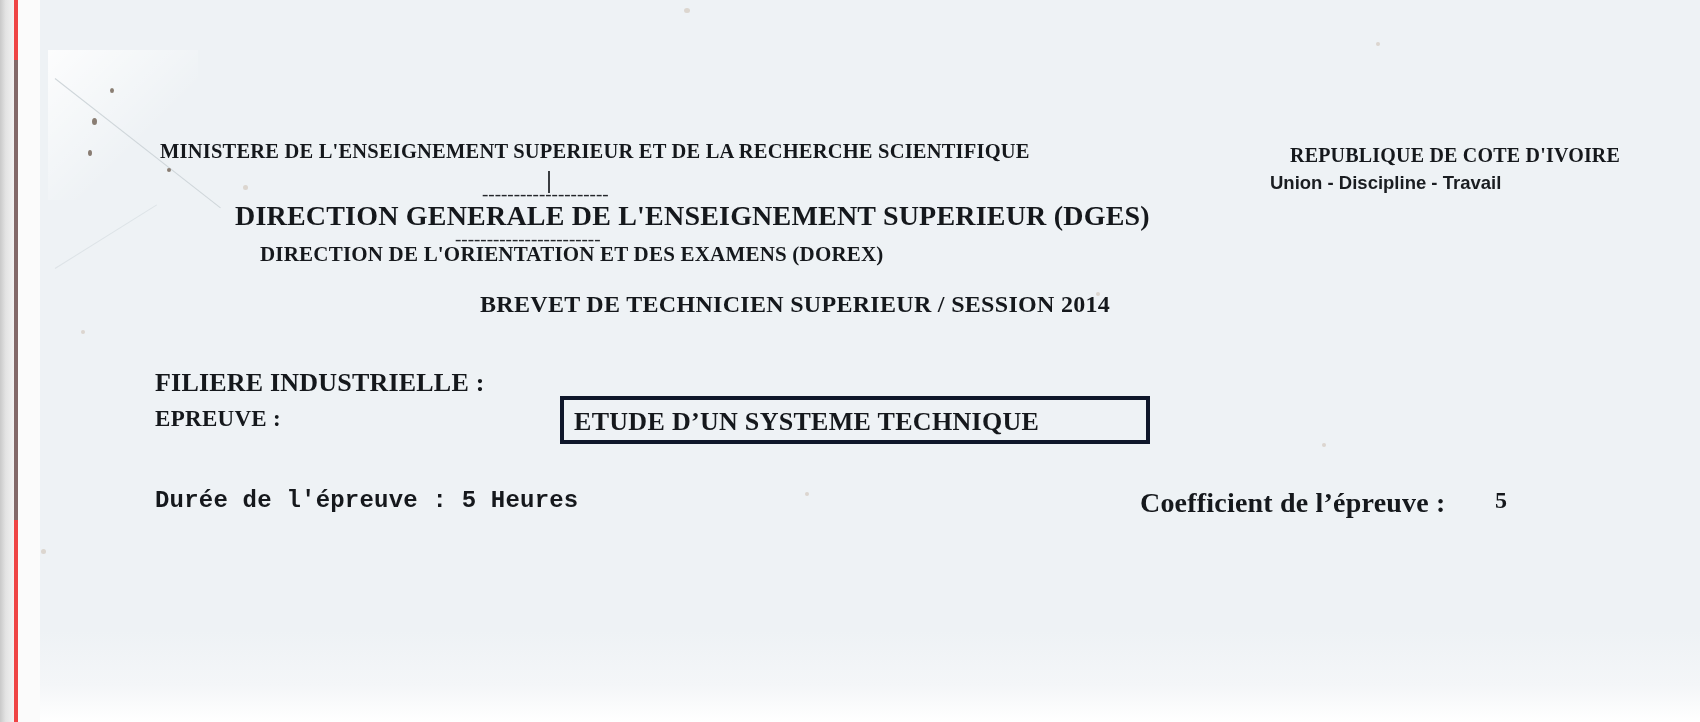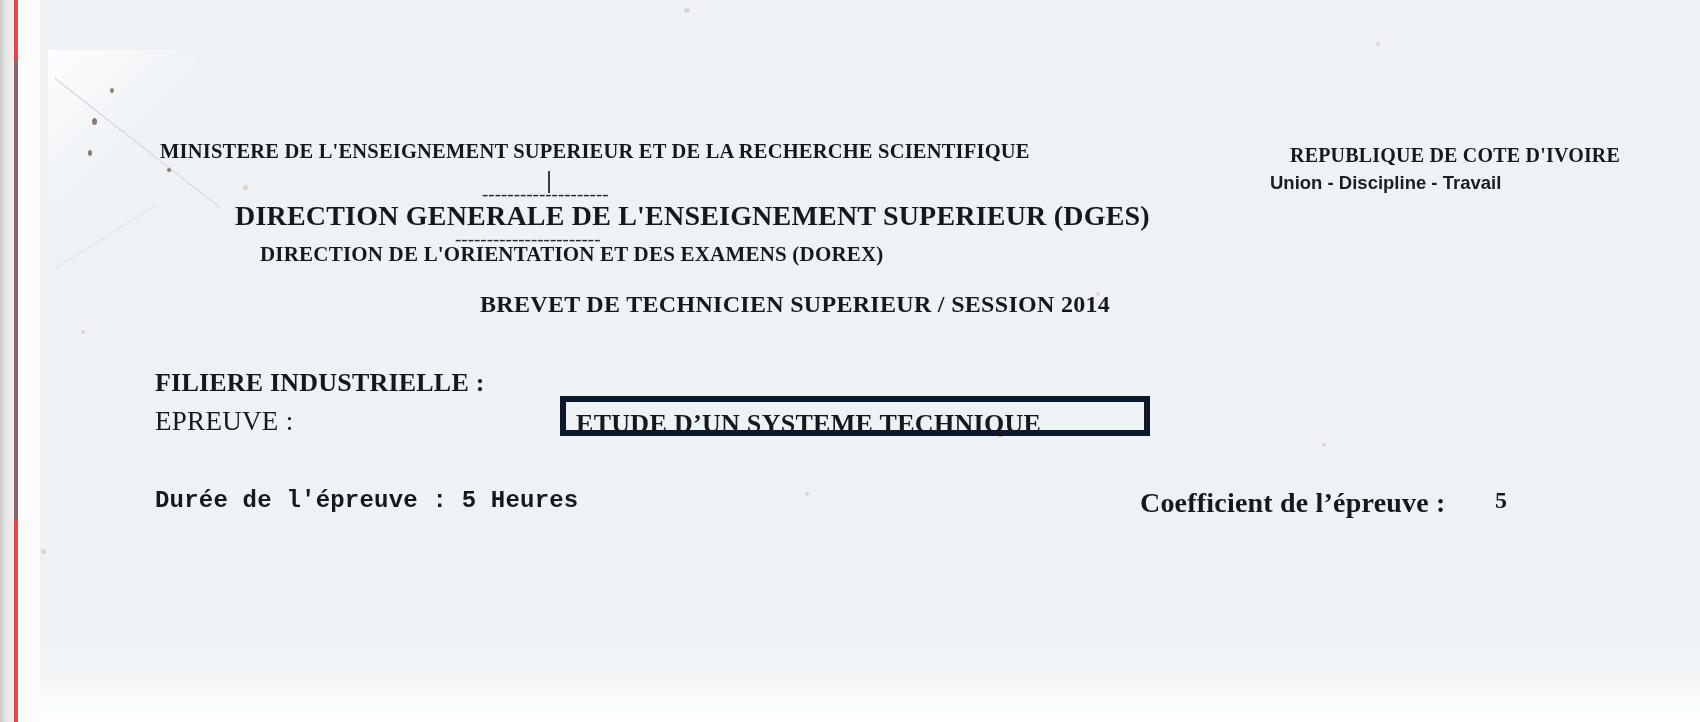--- a/index.html
+++ b/index.html
@@ -195,31 +195,31 @@
     left: 540px;
     top: 346px;
     font-size: 25px;
     font-weight: 700;
     letter-spacing: .2px;
   }
 
   .epreuve-label {
     left: 155px;
     top: 406px;
-    font-size: 27px;
-    font-weight: 400;
+    font-size: 23px;
+    font-weight: 700;
     letter-spacing: .3px;
   }
   .epreuve-box {
     position: absolute;
     left: 560px;
     top: 396px;
     width: 590px;
-    height: 40px;
-    border: 6px solid #0f172a;
+    height: 48px;
+    border: 4px solid #0f172a;
     box-sizing: border-box;
   }
   .epreuve-value {
     position: absolute;
     left: 10px;
     top: 7px;
     font-size: 26px;
     font-weight: 700;
     letter-spacing: .3px;
     white-space: nowrap;

